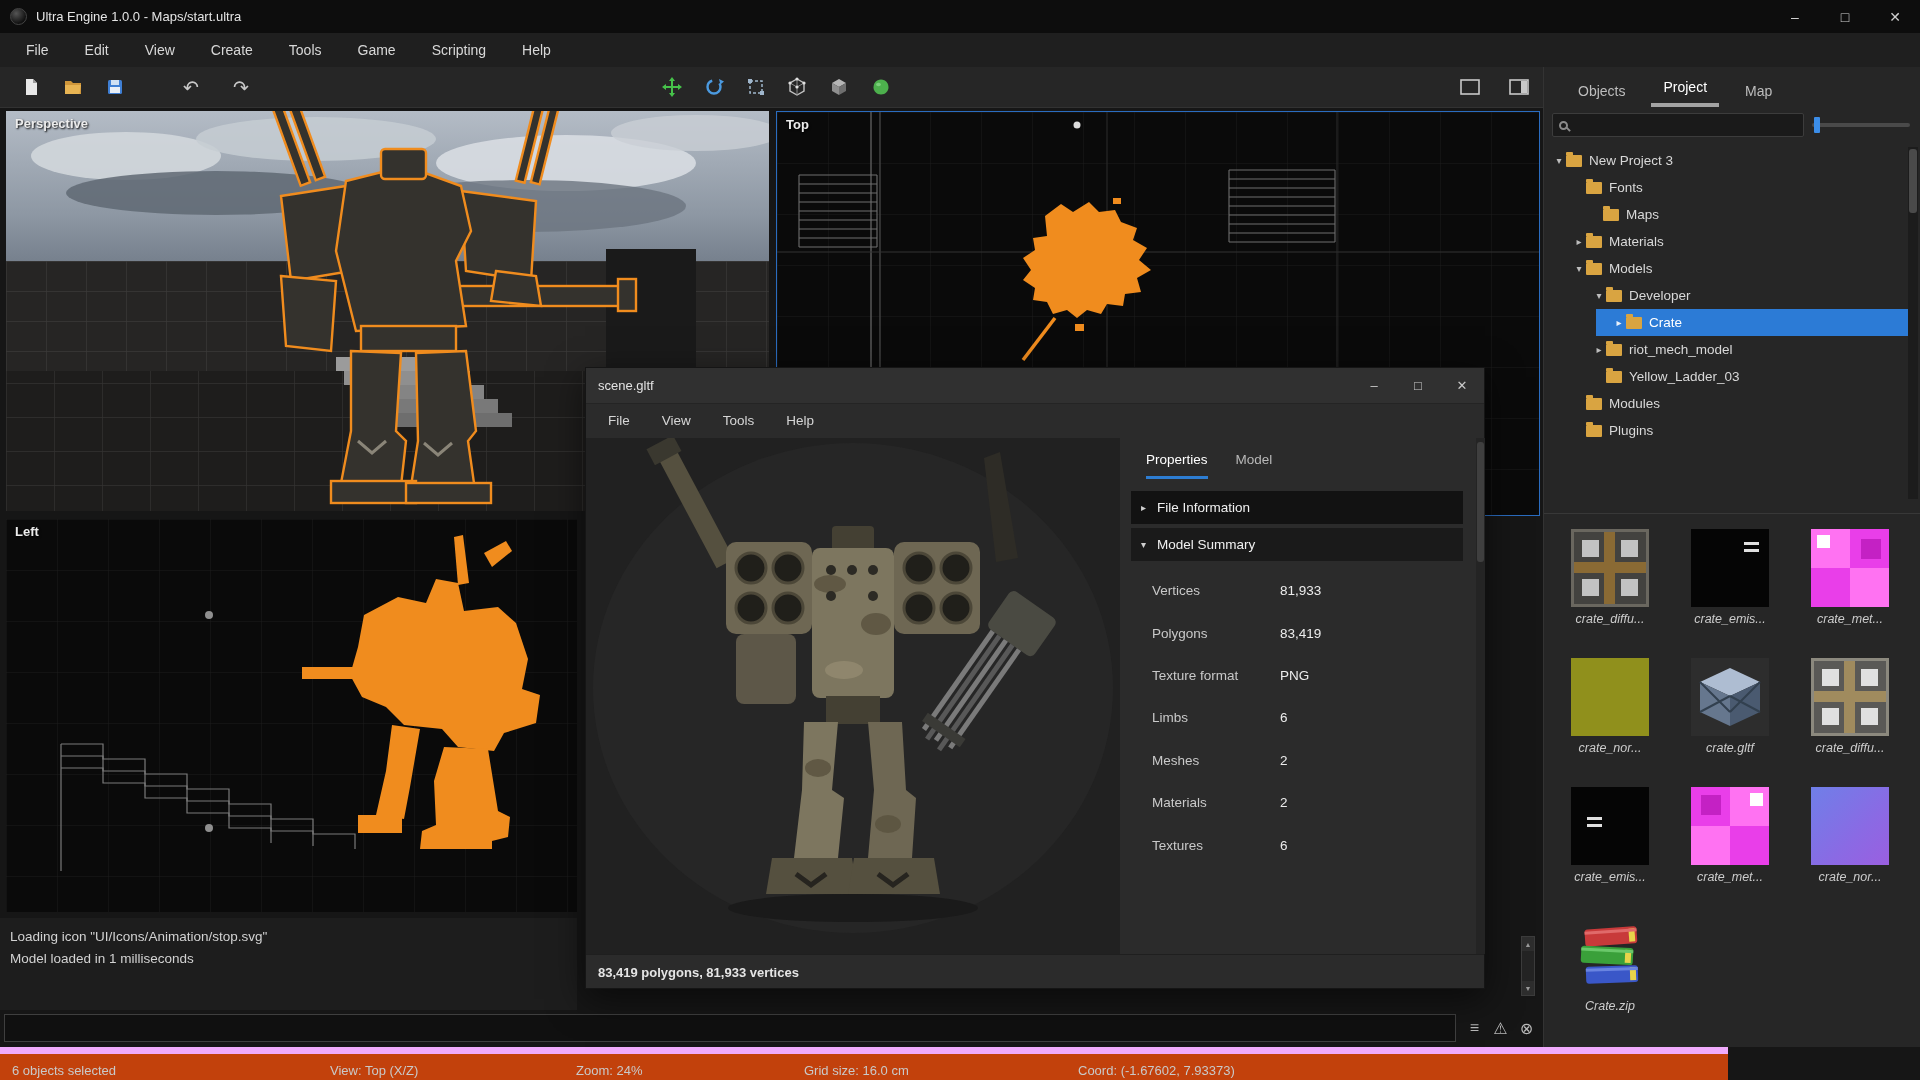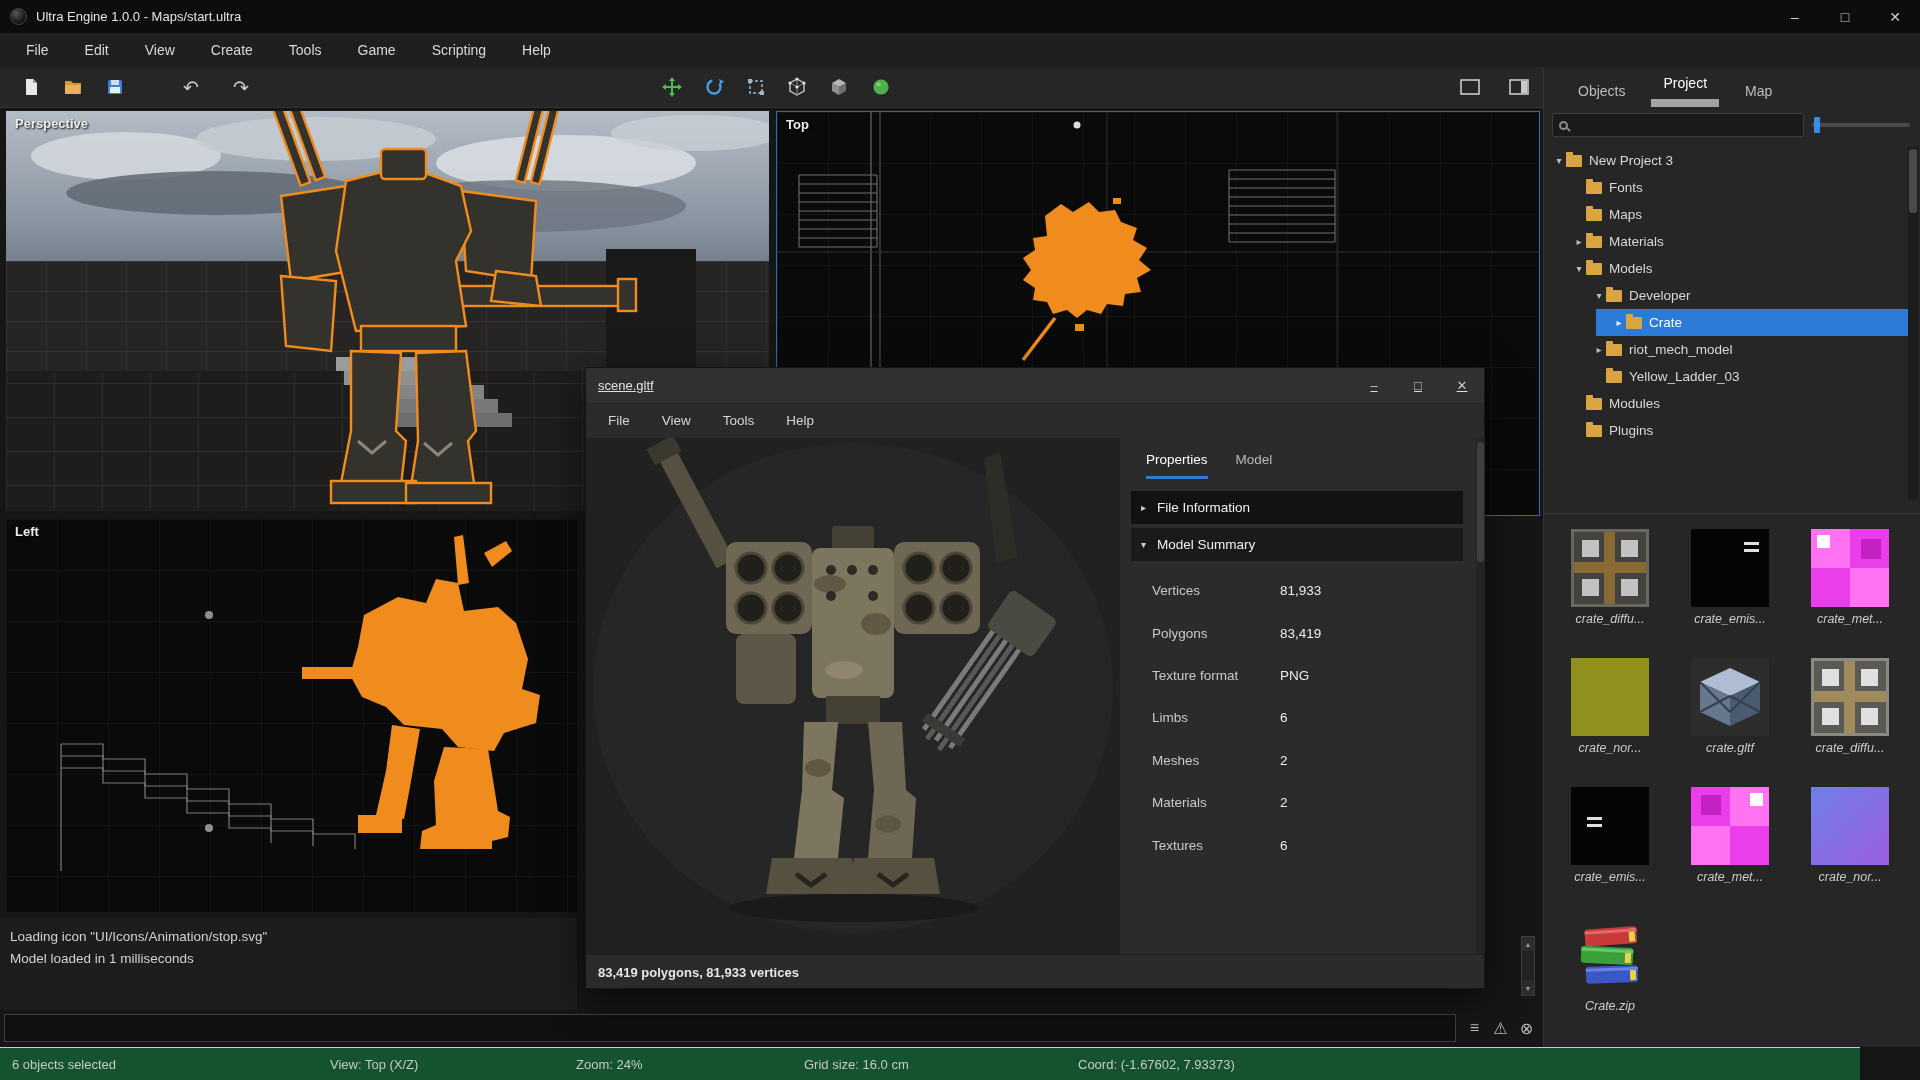--- a/index.html
+++ b/index.html
@@ -36,28 +36,28 @@
   .logline{font-size:13.5px;color:#d2d2d2;line-height:22px;white-space:nowrap;}
 
   
   .console-input{position:absolute;left:4px;top:1014px;width:1452px;height:28px;background:#101010;
                  border:1px solid #3f3f3f;color:#ddd;font-size:13px;padding:0 8px;outline:none;
                  font-family:"Liberation Sans","DejaVu Sans",sans-serif;}
   .cicon{position:absolute;top:1014px;width:25px;height:28px;display:flex;align-items:center;justify-content:center;
          font-size:16px;color:#b9b9b9;}
 
   
-  .statusbar{position:absolute;left:0;top:1047px;width:1860px;height:33px;background:#14532d;border-top:1px solid #f0abfc;}
+  .statusbar{position:absolute;left:0;top:1047px;width:1728px;height:33px;background:#c2410c;border-top:7px solid #f0abfc;}
   .stitem{position:absolute;top:0;line-height:33px;font-size:13px;color:#c9c9c9;white-space:nowrap;}
 
   
   .rpanel{position:absolute;left:1543px;top:67px;width:377px;height:980px;background:#262626;border-left:1px solid #333;}
   .rtabs{position:absolute;left:0;top:0;width:100%;height:40px;display:flex;align-items:flex-end;padding-left:22px;}
   .rtab{margin-right:14px;padding:9px 12px 8px;font-size:14px;color:#bdbdbd;}
-  .rtab.active{color:#fff;border-bottom:8px solid #a3a3a3;}
+  .rtab.active{color:#fff;border-bottom:4px solid #a3a3a3;}
   .searchbox{position:absolute;left:8px;top:46px;width:252px;height:24px;background:#1a1a1a;border:1px solid #3c3c3c;border-radius:2px;
              display:flex;align-items:center;padding-left:6px;}
   .mag{width:9px;height:9px;border:2px solid #8a8a8a;border-radius:50%;position:relative;}
   .mag::after{content:"";position:absolute;width:6px;height:2px;background:#8a8a8a;transform:rotate(45deg);right:-5px;bottom:-2px;}
   .searchinput{flex:1;background:transparent;border:none;outline:none;color:#ddd;font-size:13px;height:20px;
                font-family:"Liberation Sans","DejaVu Sans",sans-serif;}
   .sizeslider{position:absolute;left:268px;top:56px;width:98px;height:4px;background:#4a4a4a;border-radius:2px;}
   .sliderhandle{position:absolute;left:2px;top:-6px;width:6px;height:16px;background:#3b8de8;border-radius:1px;}
 
   .tree{position:absolute;left:0;top:80px;width:364px;height:352px;}
@@ -99,21 +99,21 @@
   .t-zip{background:transparent;}
 
   
   .extscroll{position:absolute;left:1521px;top:936px;width:14px;height:60px;background:#2e2e2e;border:1px solid #3c3c3c;}
   .extarrow{height:14px;display:flex;align-items:center;justify-content:center;font-size:7px;color:#9a9a9a;}
   .exttrack{height:30px;background:#242424;}
 
   
   .mwin{position:absolute;left:585px;top:367px;width:900px;height:622px;background:#2b2b2b;border:1px solid #151515;
         box-shadow:0 10px 34px rgba(0,0,0,.55);z-index:10;}
-  .mwin-title{position:absolute;left:0;top:0;width:100%;height:36px;background:#303030;display:flex;align-items:center;border-bottom:1px solid #242424;text-decoration:underline;}
+  .mwin-title{position:absolute;left:0;top:0;width:100%;height:36px;background:#303030;display:flex;align-items:center;border-bottom:1px solid #242424;}
   .mwin-title-text{margin-left:12px;font-size:13px;color:#e2e2e2;}
   .mwin-caps{margin-left:auto;display:flex;}
   .mwin-cap{width:44px;height:36px;display:flex;align-items:center;justify-content:center;font-size:13px;color:#c9c9c9;}
   .mwin-menu{position:absolute;left:0;top:36px;width:100%;height:34px;display:flex;align-items:center;padding-left:6px;background:#2b2b2b;}
   .mwin-menuitem{padding:0 16px;line-height:34px;font-size:13.5px;color:#d6d6d6;}
   .preview{position:absolute;left:0;top:70px;width:534px;height:516px;background:#212121;}
   .props{position:absolute;left:534px;top:70px;width:366px;height:516px;}
   .ptabs{position:absolute;left:26px;top:14px;display:flex;}
   .ptab{margin-right:28px;padding-bottom:9px;font-size:13.5px;color:#b8b8b8;}
   .ptab.active{color:#fff;border-bottom:3px solid #2d7dd2;}
@@ -422,21 +422,21 @@
       <div class="trow" style="padding-left:8px">
         <span class="tarr">▾</span>
         <span class="fold"></span>
         <span class="tlab">New Project 3</span>
       </div>
       <div class="trow" style="padding-left:28px">
         <span class="tarr"></span>
         <span class="fold"></span>
         <span class="tlab">Fonts</span>
       </div>
-      <div class="trow" style="padding-left:28px">
+      <div class="trow" style="padding-left:45px">
         <span class="tarr"></span>
         <span class="fold"></span>
         <span class="tlab">Maps</span>
       </div>
       <div class="trow" style="padding-left:28px">
         <span class="tarr">▸</span>
         <span class="fold"></span>
         <span class="tlab">Materials</span>
       </div>
       <div class="trow" style="padding-left:28px">

